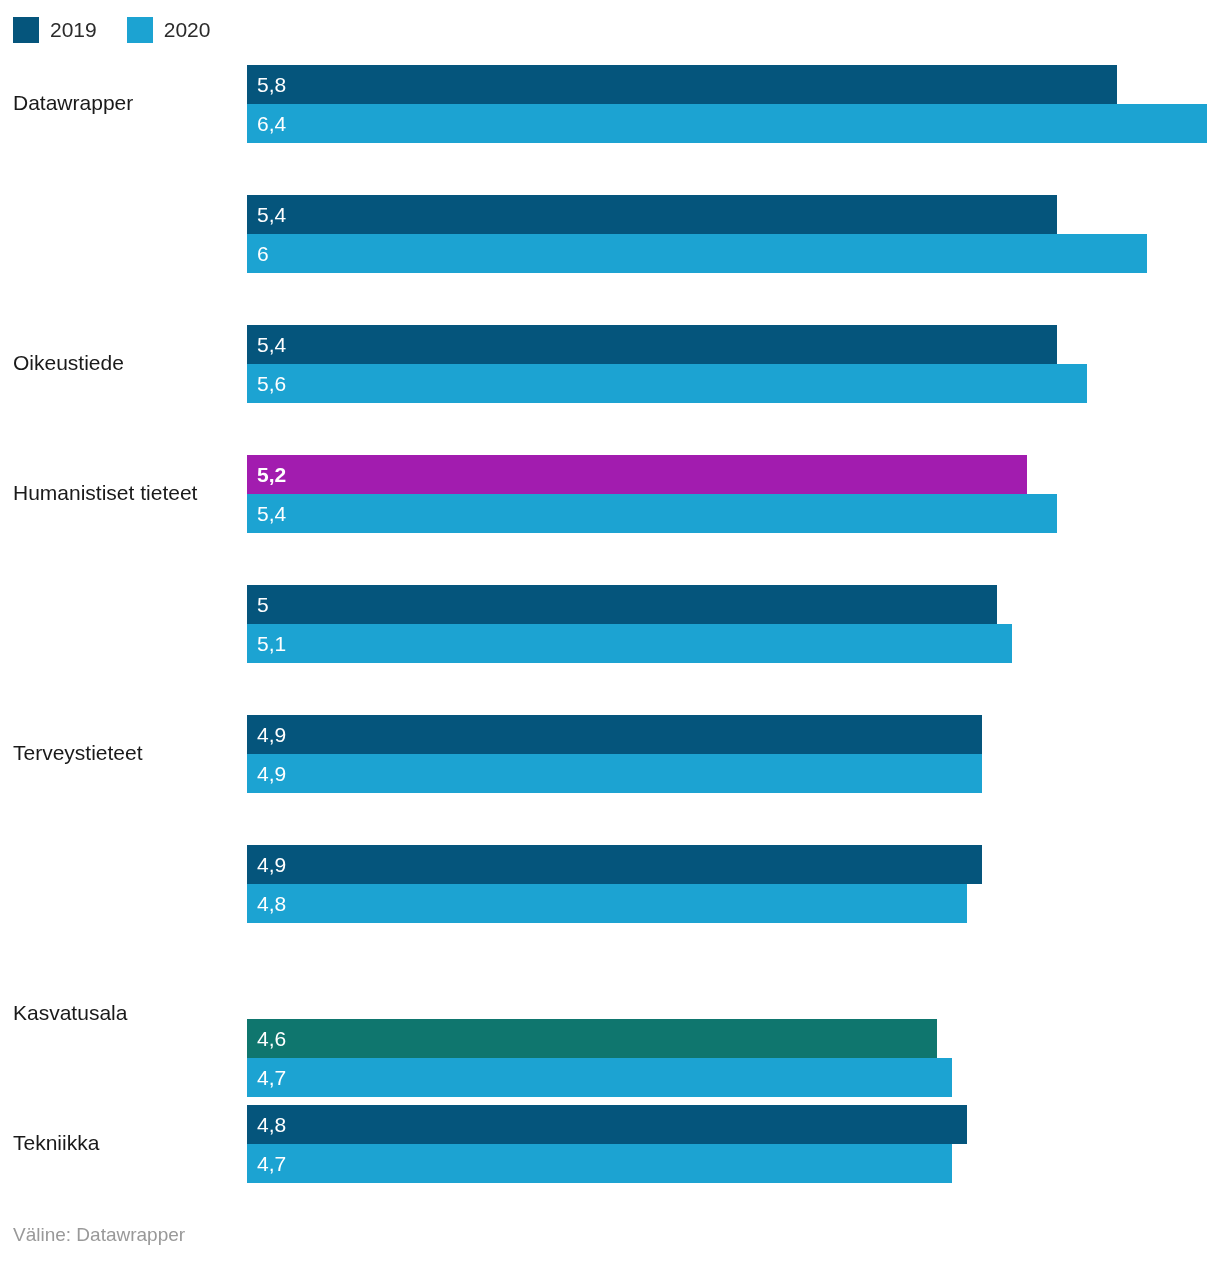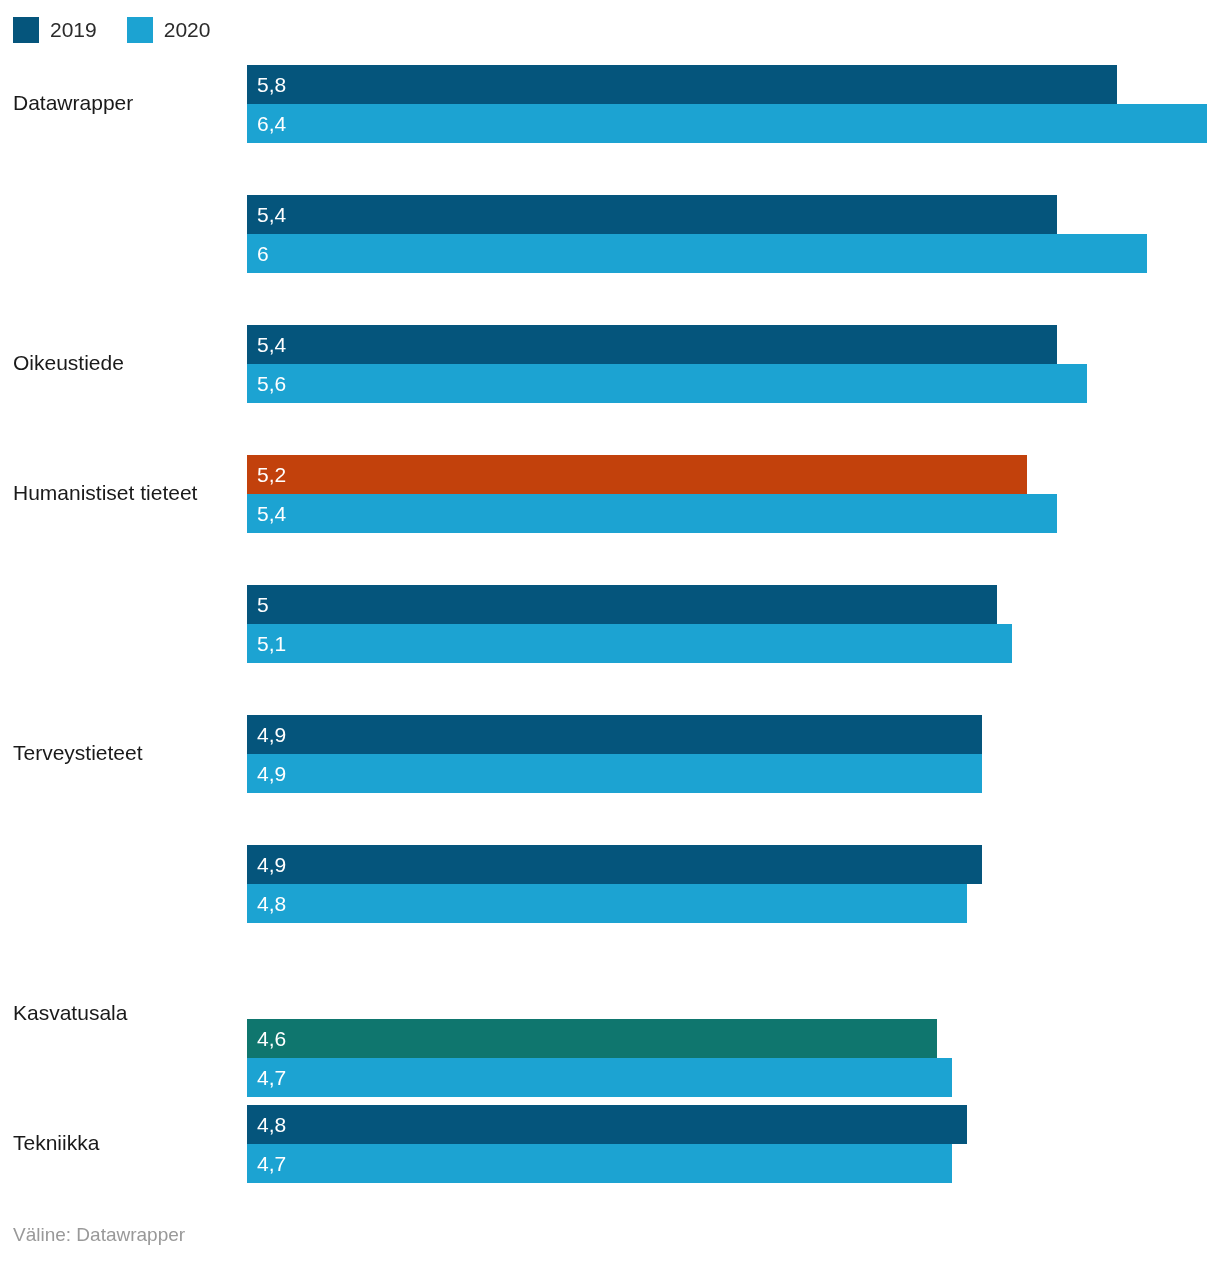--- a/index.html
+++ b/index.html
@@ -155,21 +155,21 @@
       </div>
       <div class="bar bar-2020" style="width: 840px; background: rgb(28, 163, 210);">
         <span class="bar-value">5,6</span>
       </div>
     </div>
   </div>
 
   <div class="row">
     <div class="row-label">Humanistiset tieteet</div>
     <div class="bars">
-      <div class="bar bar-2019" style="width: 780px; background: #c2410c;">
+      <div class="bar bar-2019" style="width: 780px; background: #a21caf; font-weight: bold;">
         <span class="bar-value">5,2</span>
       </div>
       <div class="bar bar-2020" style="width: 810px; background: rgb(28, 163, 210);">
         <span class="bar-value">5,4</span>
       </div>
     </div>
   </div>
 
   <div class="row">
     <div class="bars">

